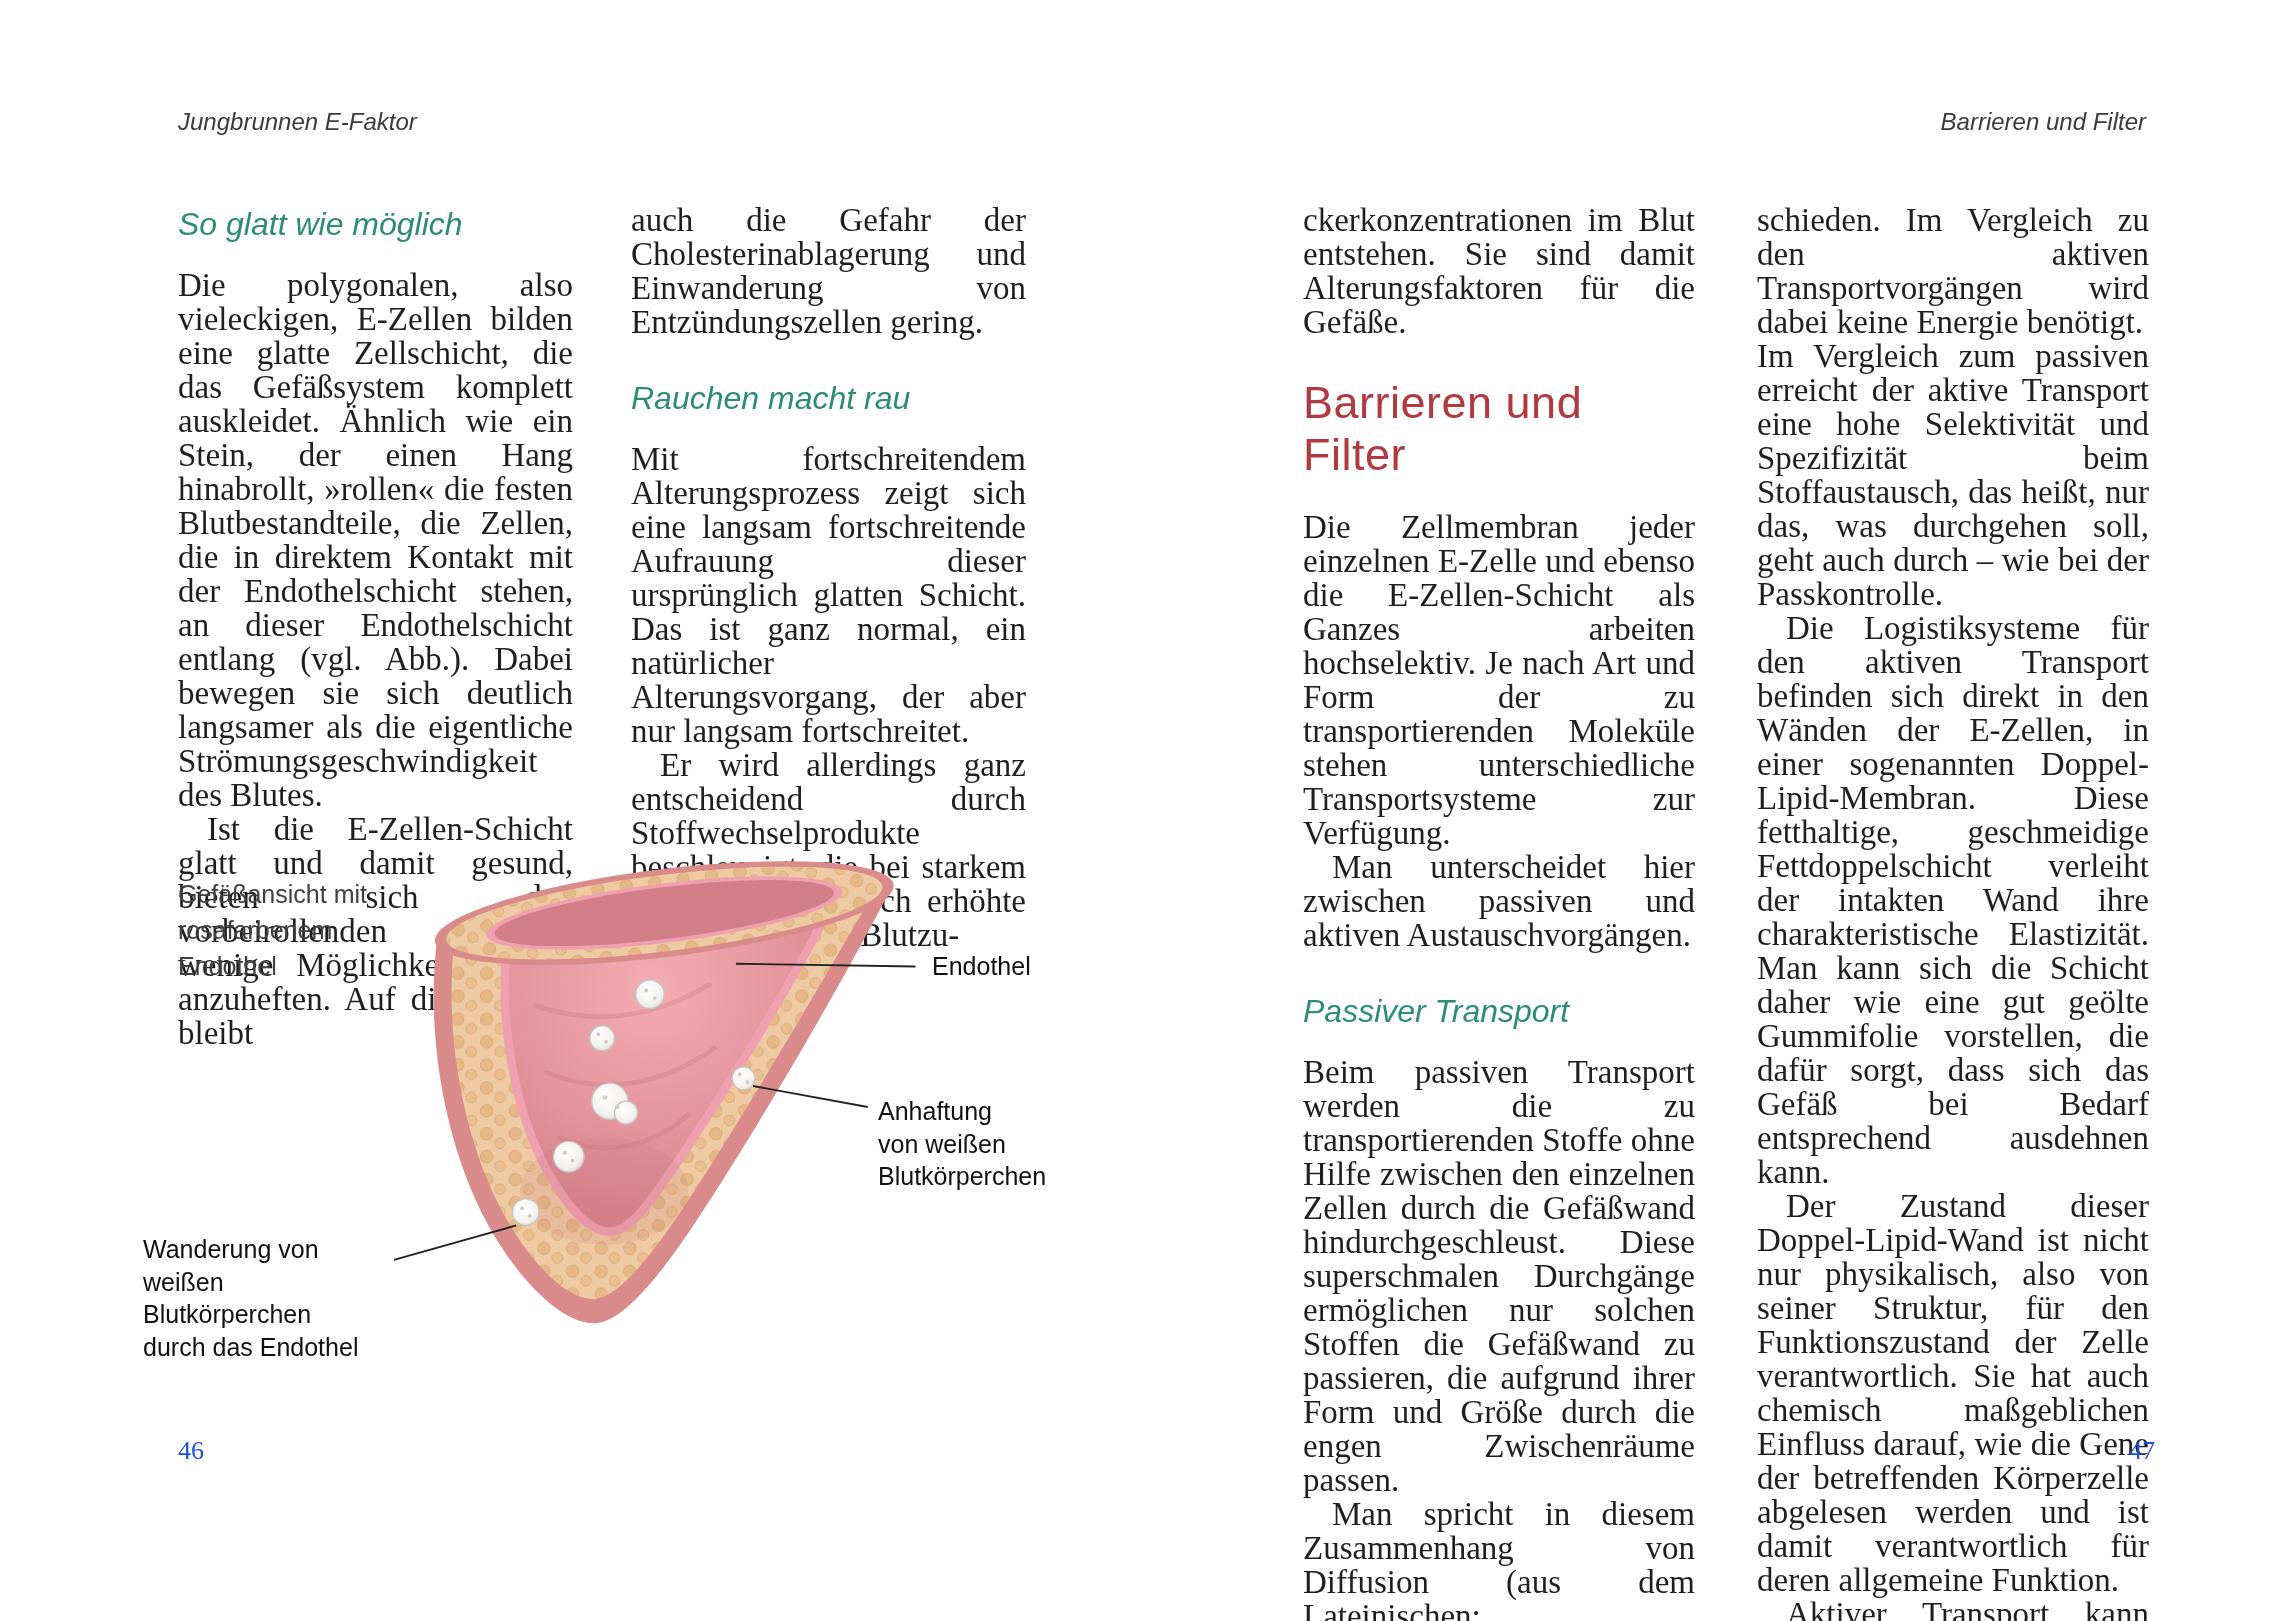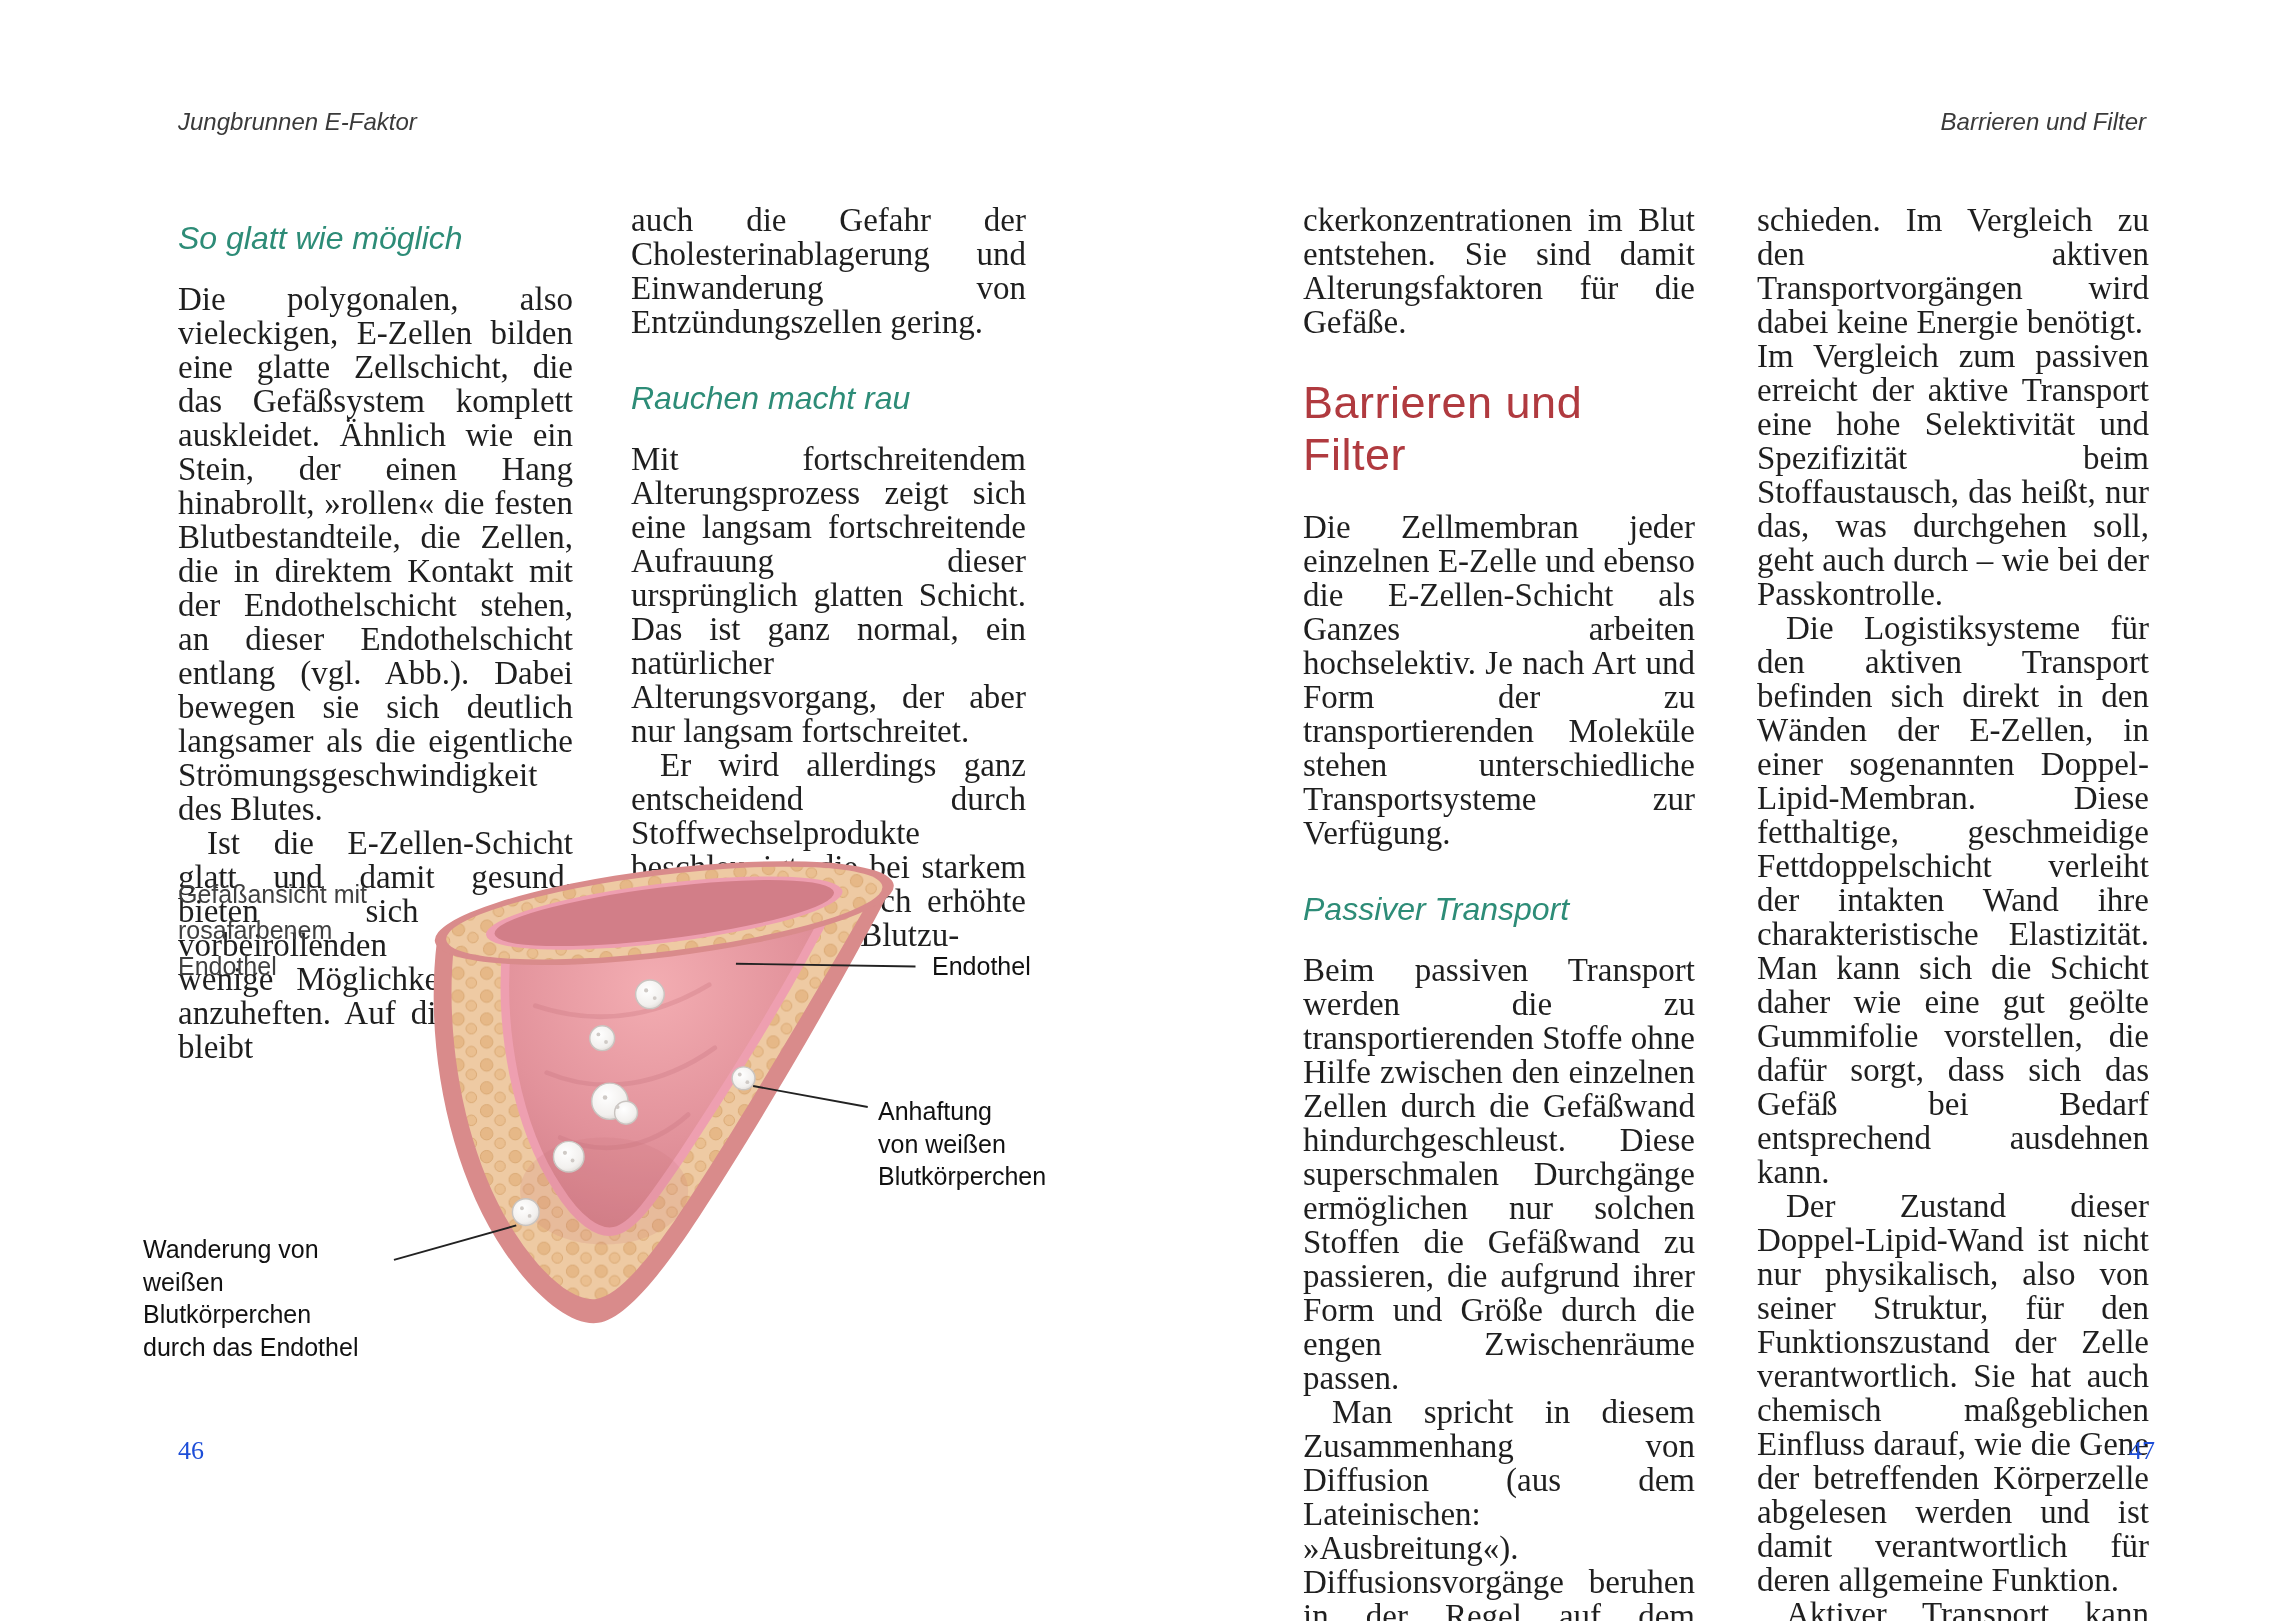--- a/index.html
+++ b/index.html
@@ -33,21 +33,21 @@
     color:#1f1f1f;
   }
   .col p.indent { text-indent:29px; }
 
   h2.subhead {
     font:italic 32px/38px "Liberation Sans", sans-serif;
     font-weight:normal;
     color:var(--teal, #2d8c77);
     margin:40px 0 25px;
   }
-  .col h2.subhead:first-child { margin-top:16px; }
+  .col h2.subhead:first-child { margin-top:2px; }
 
   h1.major {
     font:45px/52px "Liberation Sans", sans-serif;
     font-weight:normal;
     color:var(--red, #b03a3f);
     margin:38px 0 29px;
     letter-spacing:0.5px;
   }
 
   .folio { position:absolute; top:1436px; font-size:26px; color:#1d4ed8; }
@@ -187,20 +187,21 @@
   </div>
 
   <div class="folio folio-left">46</div>
 
   <div class="running-head rh-right">Barrieren und Filter</div>
 
   <section class="col c3">
     <p>ckerkonzentrationen im Blut entstehen. Sie sind damit Alterungsfaktoren für die Gefäße.</p>
     <h1 class="major">Barrieren und Filter</h1>
     <p>Die Zellmembran jeder einzelnen E-Zelle und ebenso die E-Zellen-Schicht als Ganzes arbeiten hochselektiv. Je nach Art und Form der zu transportierenden Moleküle stehen unterschiedliche Transportsysteme zur Verfügung.</p>
+    <p class="indent">Man unterscheidet hier zwischen passiven und aktiven Austauschvorgängen.</p>
     <h2 class="subhead">Passiver Transport</h2>
     <p>Beim passiven Transport werden die zu transportierenden Stoffe ohne Hilfe zwischen den einzelnen Zellen durch die Gefäßwand hindurchgeschleust. Diese superschmalen Durchgänge ermöglichen nur solchen Stoffen die Gefäßwand zu passieren, die aufgrund ihrer Form und Größe durch die engen Zwischenräume passen.</p>
     <p class="indent">Man spricht in diesem Zusammenhang von Diffusion (aus dem Lateinischen: »Ausbreitung«). Diffusionsvorgänge beruhen in der Regel auf dem Ausgleich von Konzentrationsunter-</p>
   </section>
 
   <section class="col c4">
     <p>schieden. Im Vergleich zu den aktiven Transportvorgängen wird dabei keine Energie benötigt.</p>
     <p>Im Vergleich zum passiven erreicht der aktive Transport eine hohe Selektivität und Spezifizität beim Stoffaustausch, das heißt, nur das, was durchgehen soll, geht auch durch – wie bei der Passkontrolle.</p>
     <p class="indent">Die Logistiksysteme für den aktiven Transport befinden sich direkt in den Wänden der E-Zellen, in einer sogenannten Doppel-Lipid-Membran. Diese fetthaltige, geschmeidige Fettdoppelschicht verleiht der intakten Wand ihre charakteristische Elastizität. Man kann sich die Schicht daher wie eine gut geölte Gummifolie vorstellen, die dafür sorgt, dass sich das Gefäß bei Bedarf entsprechend ausdehnen kann.</p>
     <p class="indent">Der Zustand dieser Doppel-Lipid-Wand ist nicht nur physikalisch, also von seiner Struktur, für den Funktionszustand der Zelle verantwortlich. Sie hat auch chemisch maßgeblichen Einfluss darauf, wie die Gene der betreffenden Körperzelle abgelesen werden und ist damit verantwortlich für deren allgemeine Funktion.</p>

